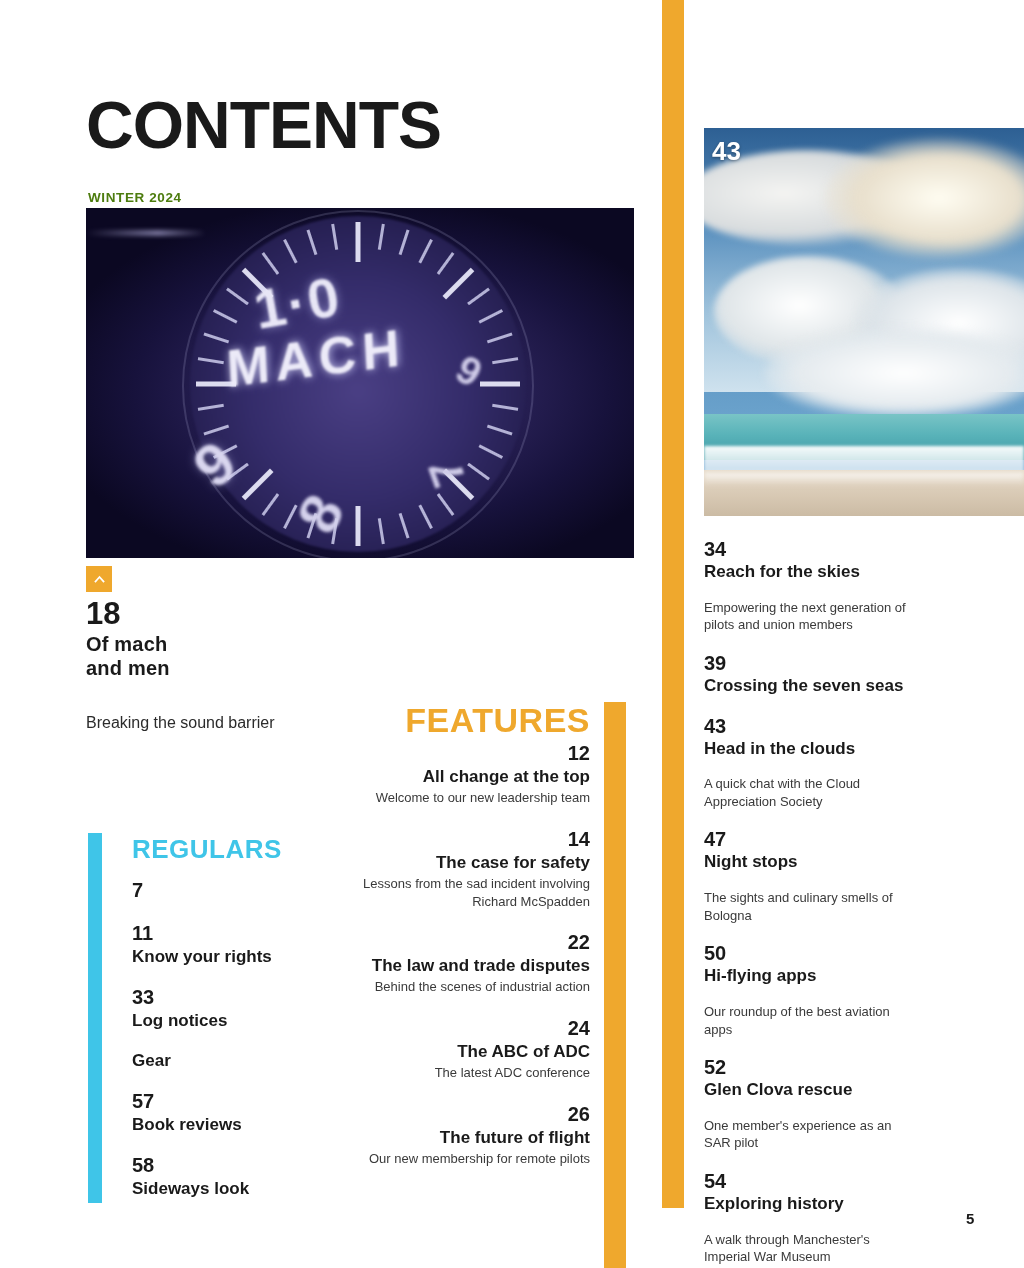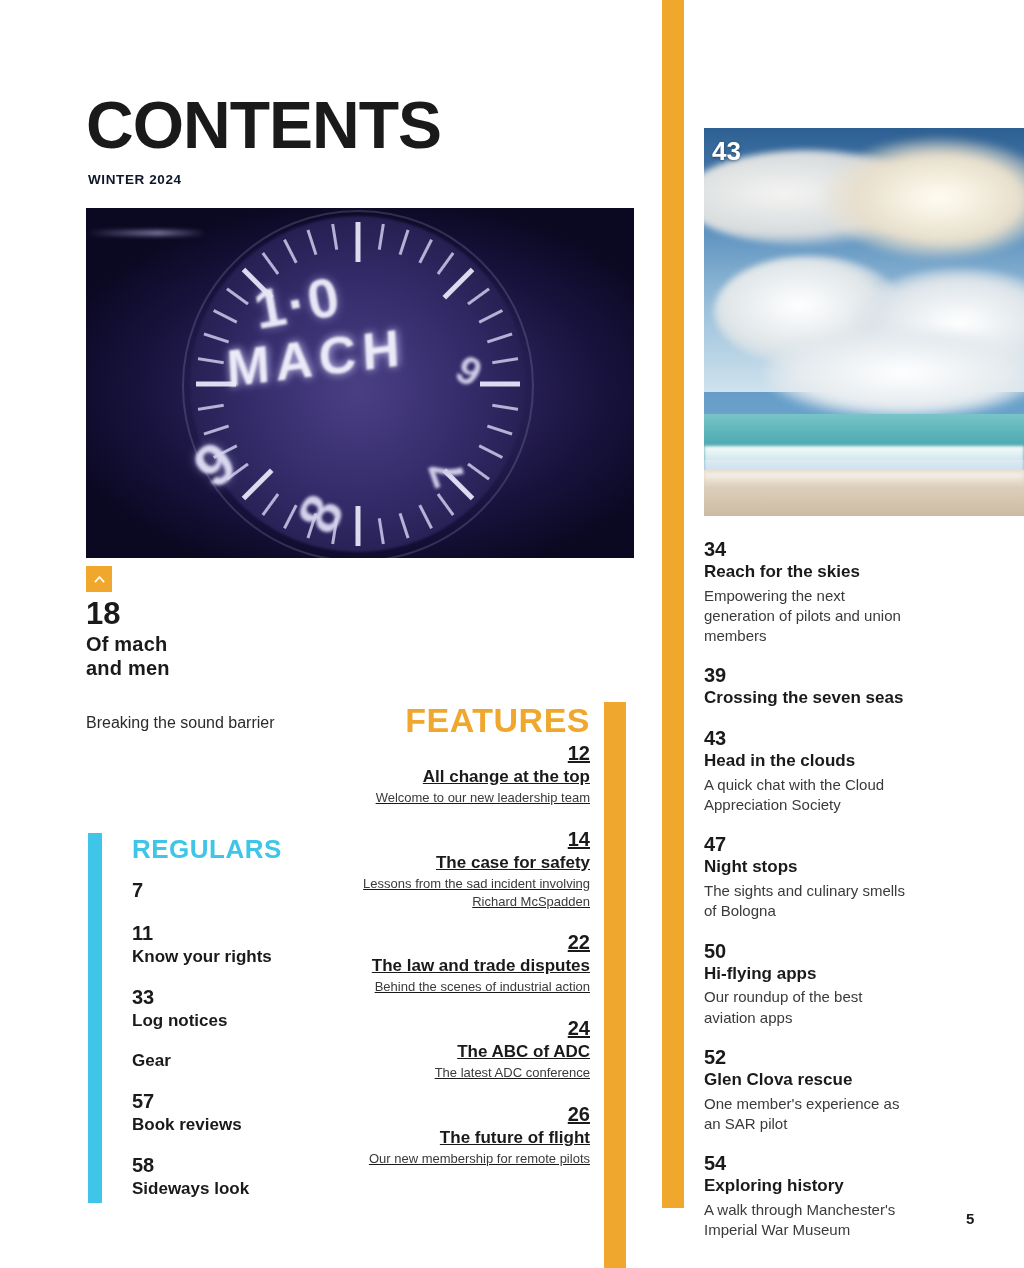--- a/index.html
+++ b/index.html
@@ -44,25 +44,25 @@
     left: 86px; top: 92px;
     font-size: 66px;
     font-weight: 800;
     letter-spacing: -1px;
     line-height: 1;
     color: #1a1a1a;
     font-family: "Liberation Sans", sans-serif;
   }
   .issue-date {
     position: absolute;
-    left: 88px; top: 172px;
+    left: 88px; top: 190px;
     font-size: 13.5px;
     font-weight: bold;
     letter-spacing: 0.6px;
-    color: #0f172a;
+    color: #4d7c0f;
   }
 
   
   .hero {
     position: absolute;
     left: 86px; top: 208px;
     width: 548px; height: 350px;
     overflow: hidden;
     background: #0d0a29;
   }
@@ -240,21 +240,21 @@
     font-weight: 800;
     letter-spacing: 0.5px;
     color: #efa82d;
   }
   .features-list {
     position: absolute;
     left: 340px; top: 740px;
     width: 250px;
     text-align: right;
   }
-  .features-list .entry { margin-bottom: 19px; text-decoration: underline; }
+  .features-list .entry { margin-bottom: 19px; }
   .features-list .num {
     font-size: 20px; font-weight: 800; color: #1a1a1a; line-height: 1.3;
   }
   .features-list .ttl {
     font-size: 17px; font-weight: 700; color: #1a1a1a; line-height: 1.25;
   }
   .features-list .desc {
     font-size: 13px; font-weight: 400; color: #3a3a3a; line-height: 1.35; margin-top: 2px;
   }
 
@@ -337,21 +337,21 @@
 
   
   .right-list {
     position: absolute;
     left: 704px; top: 536px;
     width: 210px;
   }
   .right-list .entry { margin-bottom: 16px; }
   .right-list .num { font-size: 20px; font-weight: 800; color: #1a1a1a; line-height: 1.3; }
   .right-list .ttl { font-size: 17px; font-weight: 700; color: #1a1a1a; line-height: 1.22; }
-  .right-list .desc { font-size: 15px; color: #3a3a3a; line-height: 1.35; margin-top: 3px; }
+  .right-list .desc { font-size: 13px; color: #3a3a3a; line-height: 1.35; margin-top: 16px; }
 
   .folio {
     position: absolute;
     left: 966px; top: 1210px;
     font-size: 15px;
     font-weight: 800;
     color: #1a1a1a;
   }
 </style>
 </head>

